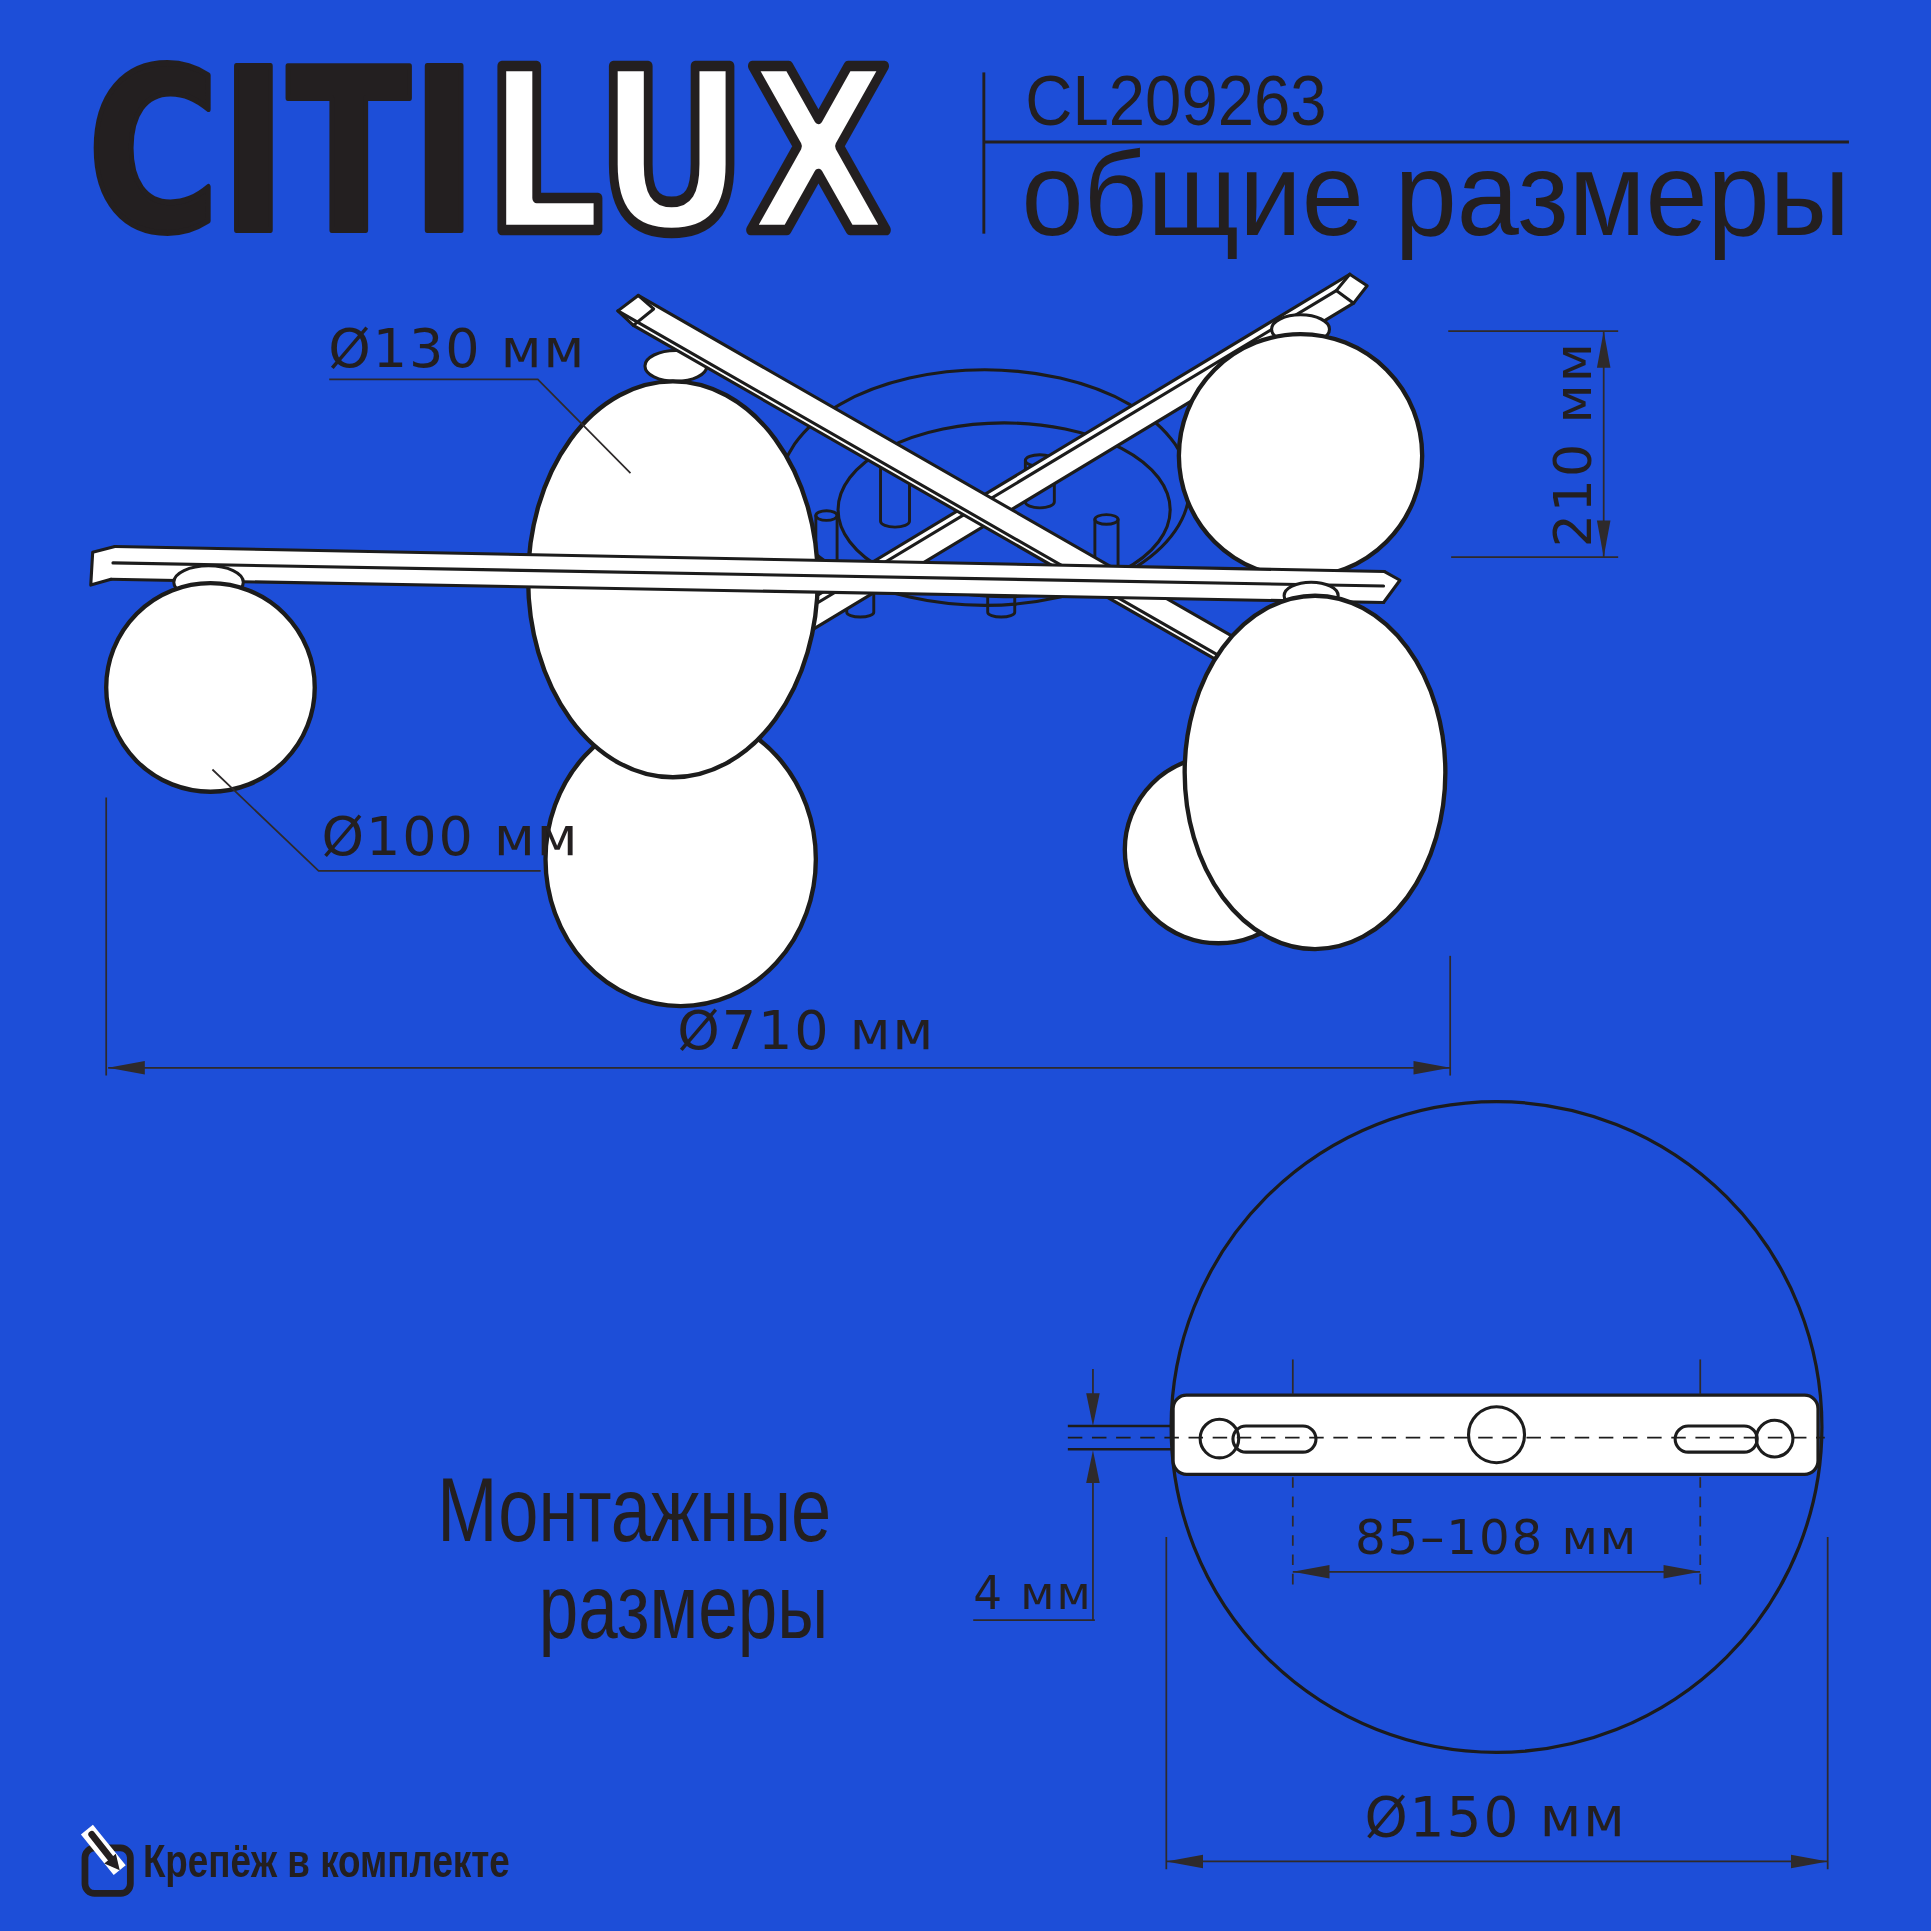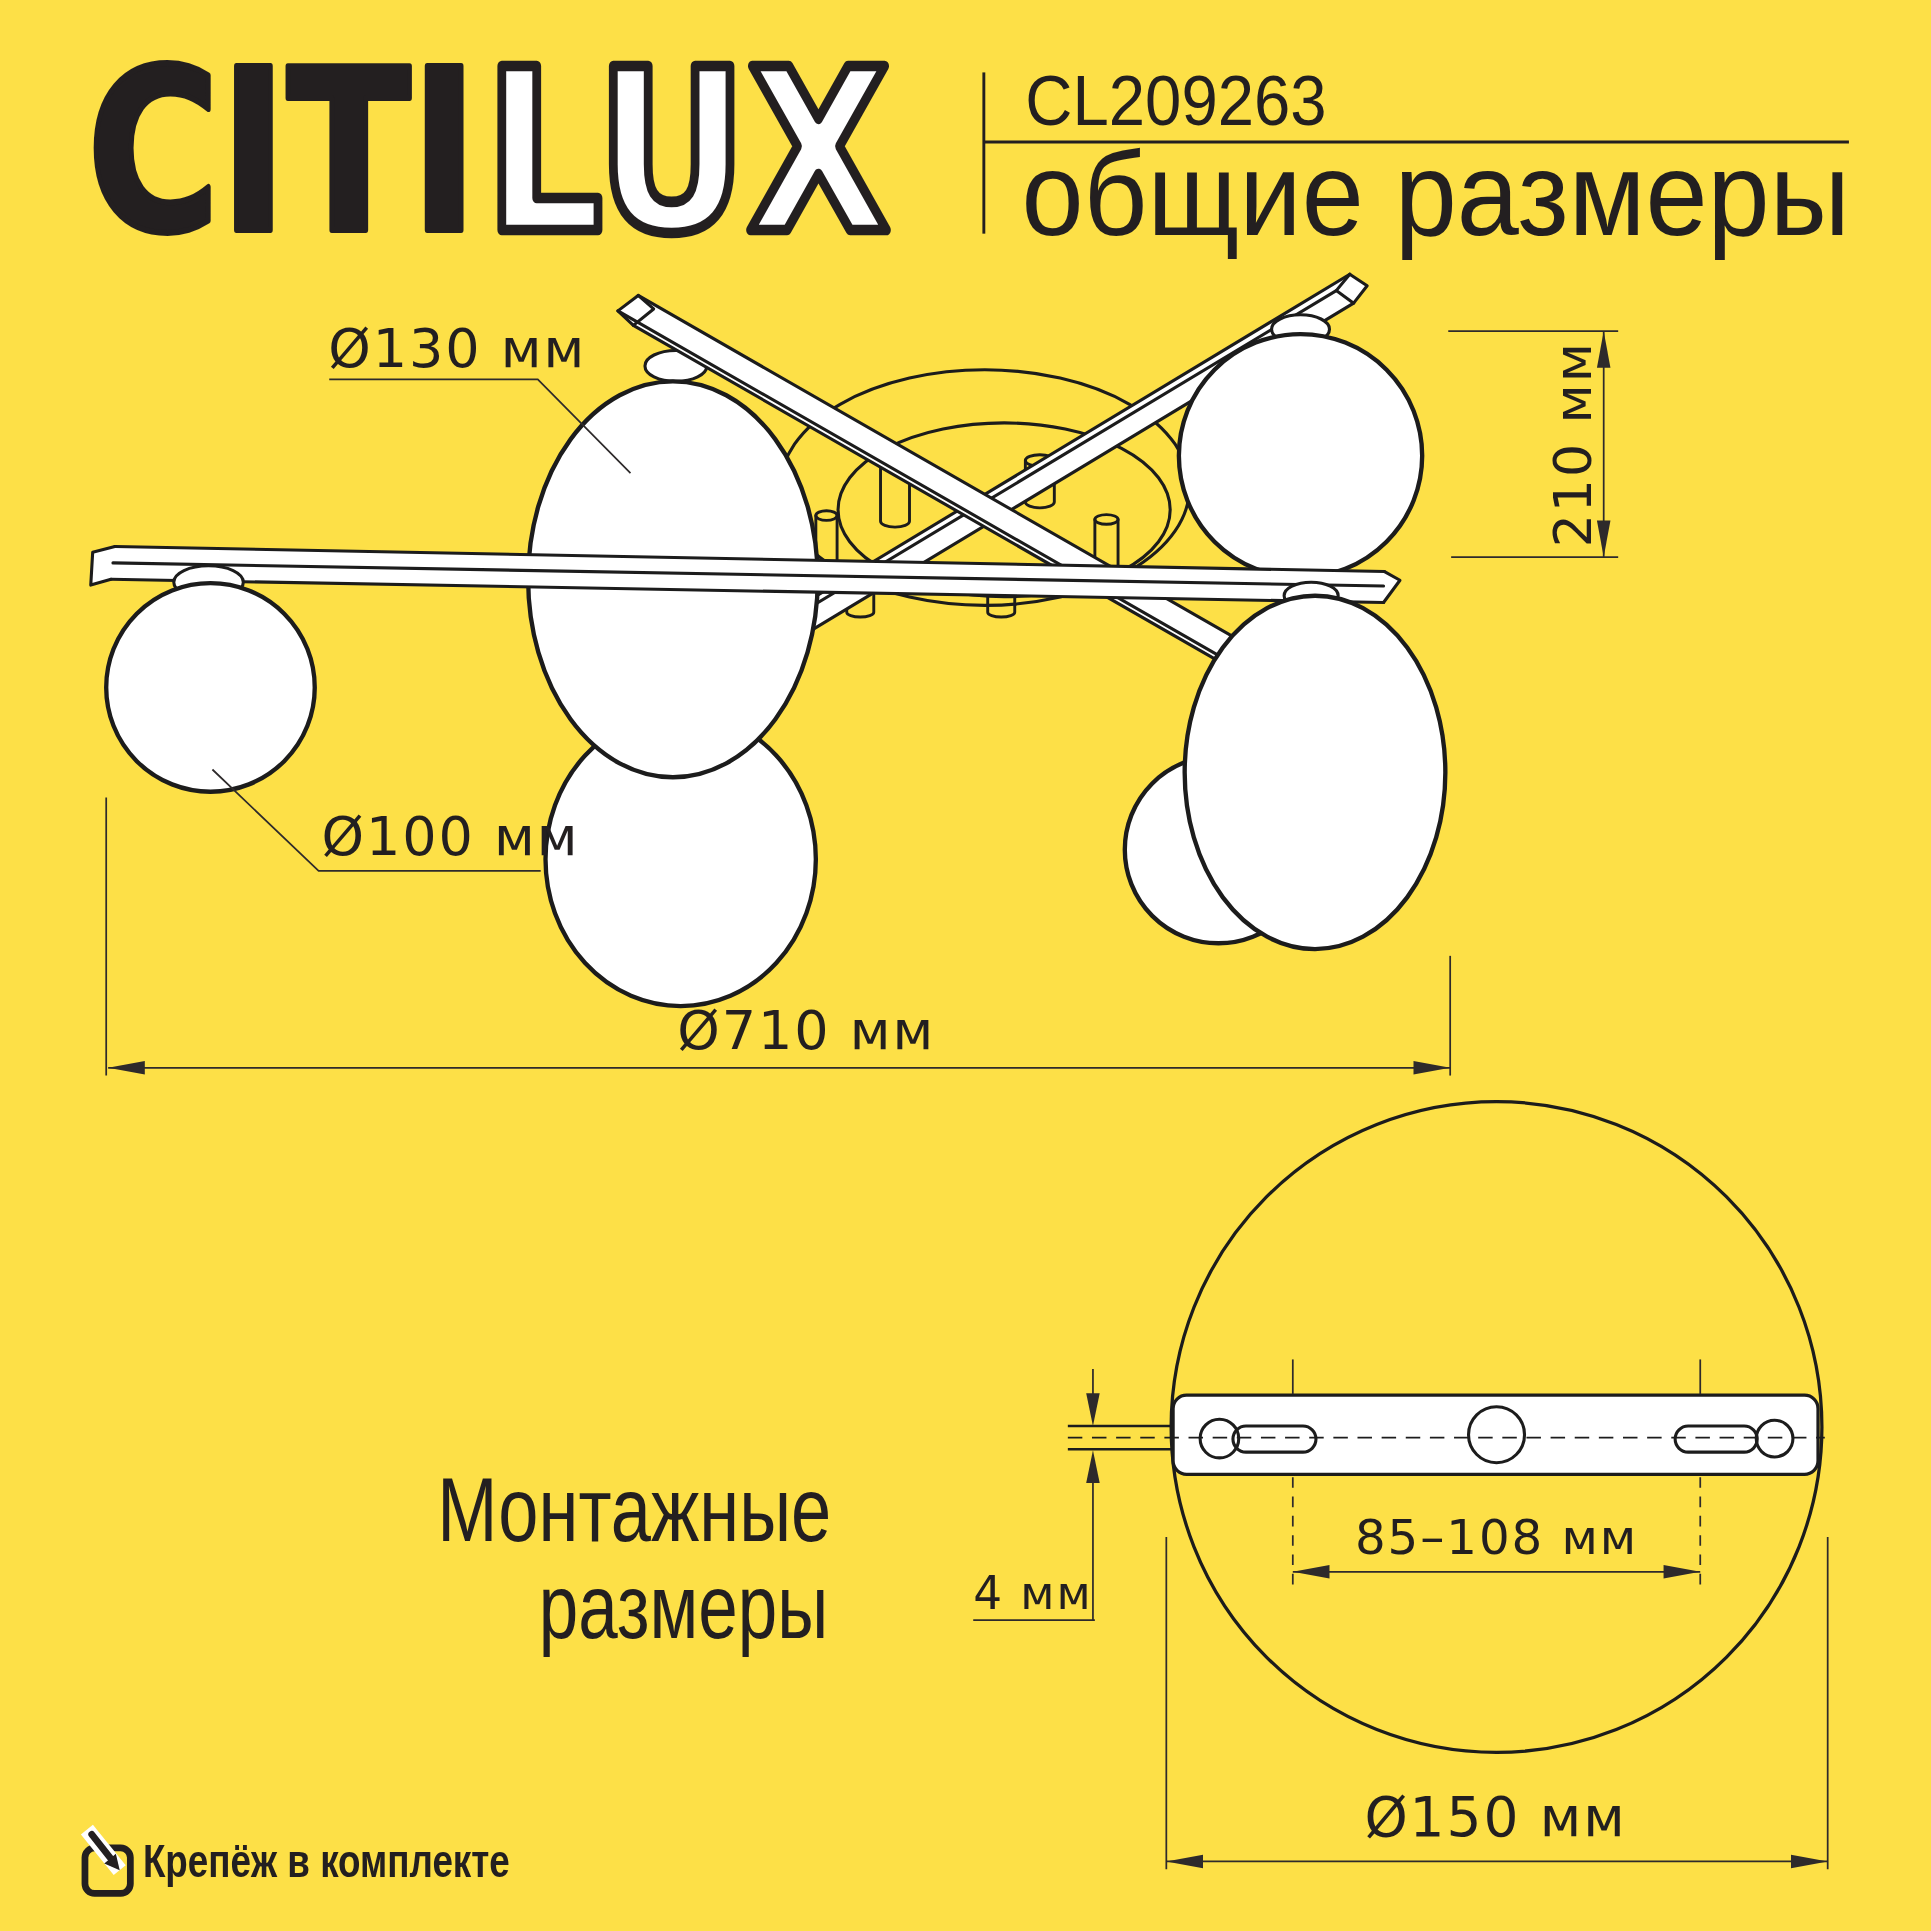--- a/index.html
+++ b/index.html
@@ -1,16 +1,16 @@
 <!DOCTYPE html>
 <html><head>
 <meta charset="utf-8">
 <style>
   html,body{margin:0;padding:0;background:#ffffff;}
-  .stage{position:relative;width:1931px;height:1931px;background:#fde047;overflow:hidden;
+  .stage{position:relative;width:1931px;height:1931px;background:#1d4ed8;overflow:hidden;
          font-family:"DejaVu Sans","Liberation Sans",sans-serif;}
   svg text{user-select:none;}
   .hdr{font-family:"Liberation Sans",sans-serif;}
   .dimtxt{font-family:"DejaVu Sans",sans-serif;fill:#231f20;}
 </style>
 </head>
 <body>
 
 <div class="stage">
 <svg width="1931" height="1931" viewBox="0 0 2000 2000">

